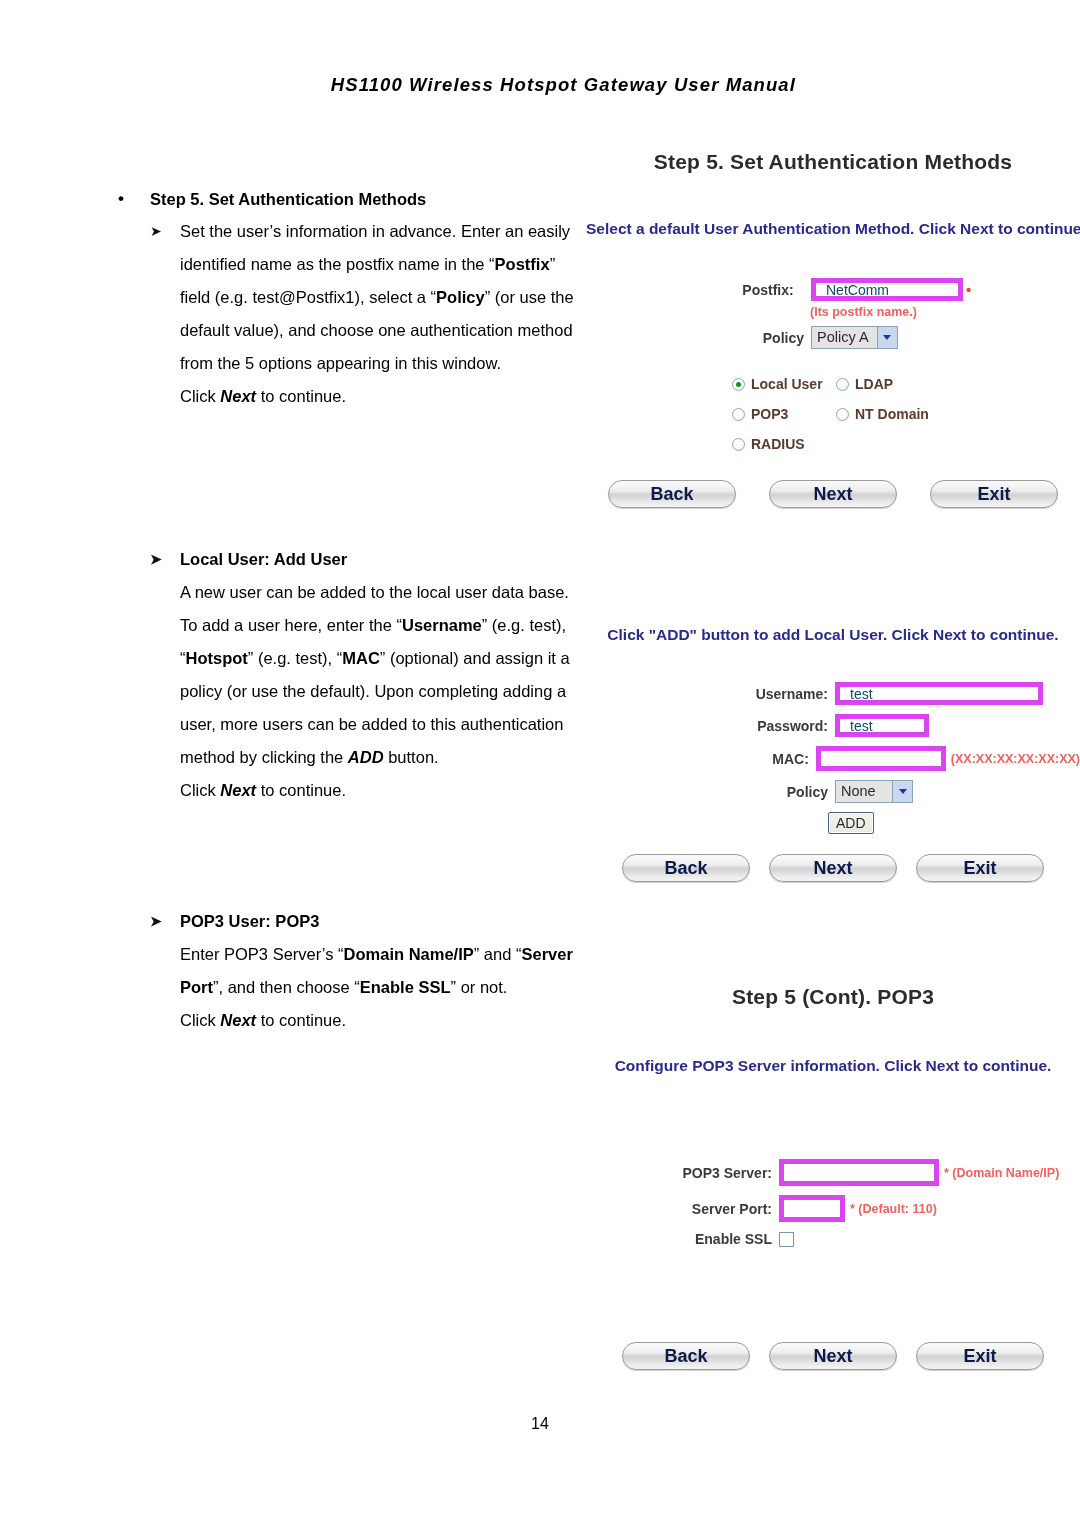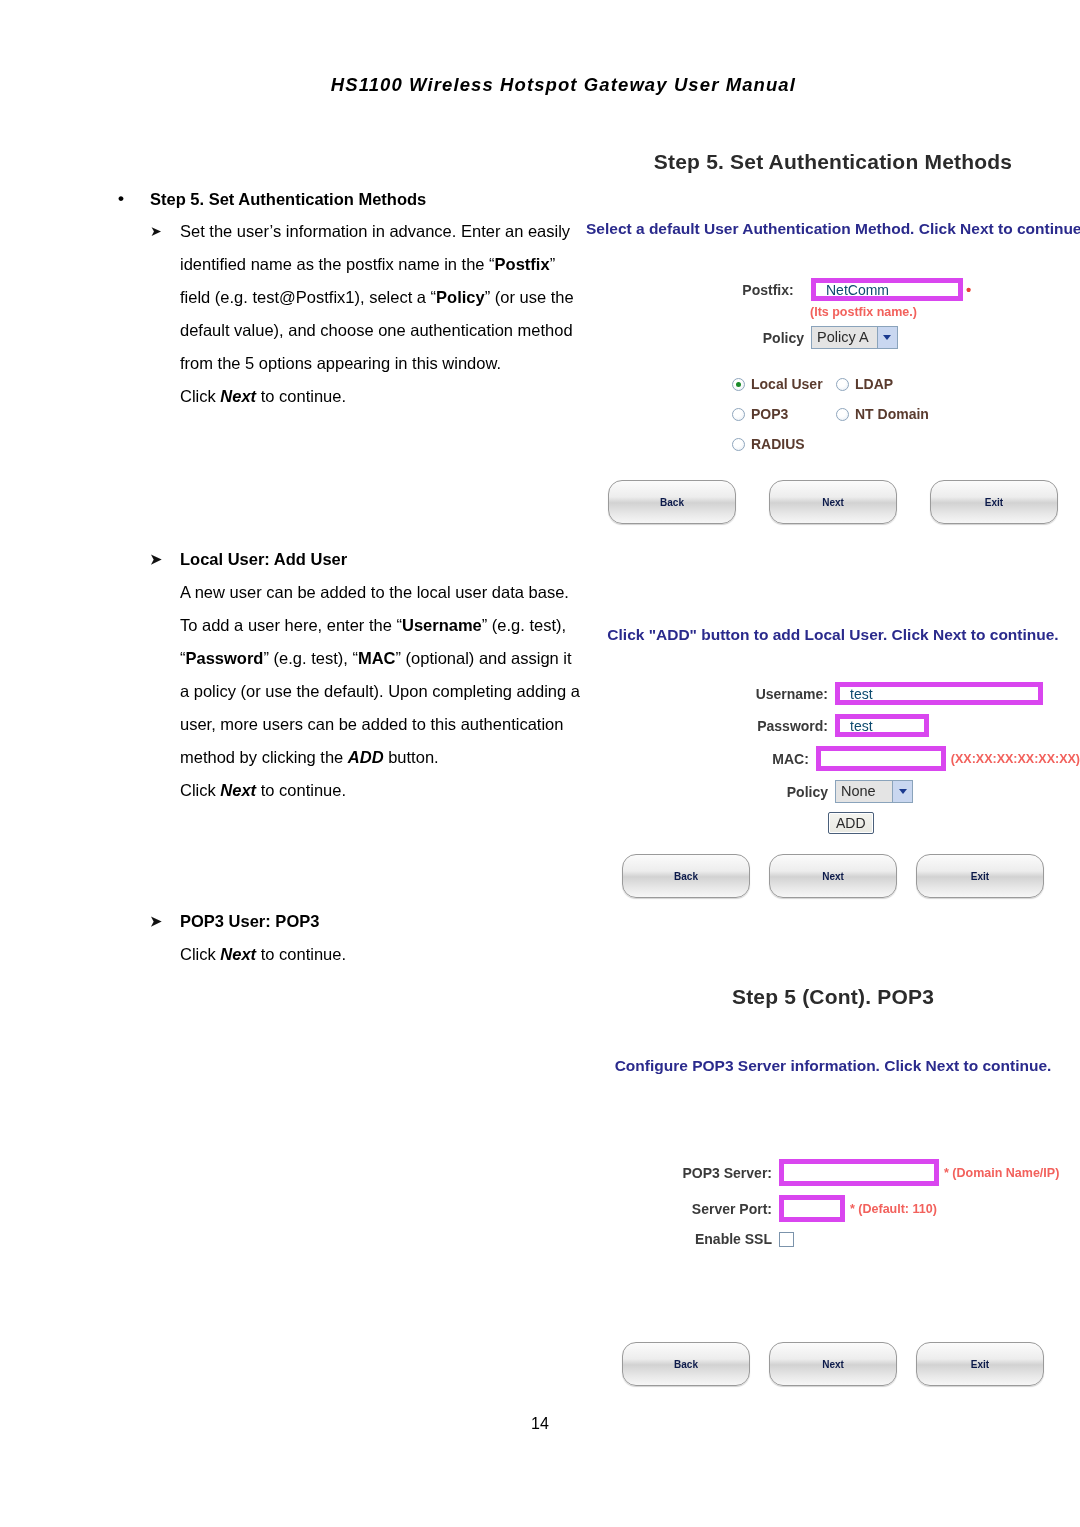--- a/index.html
+++ b/index.html
@@ -227,29 +227,29 @@
   }
 
   
   .btnrow {
     display: flex;
     justify-content: space-between;
     width: 100%;
   }
   .navbtn {
     width: 128px;
-    height: 44px;
+    height: 28px;
     border: 1px solid #9a9a9a;
     border-radius: 14px;
     background: linear-gradient(to bottom,
         #fbfbfb 0%, #ededed 38%, #d2d2d2 52%, #e9e9e9 80%, #f6f6f6 100%);
     display: flex;
     align-items: center;
     justify-content: center;
-    font-size: 10px;
+    font-size: 18px;
     font-weight: bold;
     color: #0c1a4a;
     box-sizing: border-box;
     box-shadow: 0 1px 1px rgba(0,0,0,0.18);
     font-family: "Liberation Sans", sans-serif;
   }
 
   
   .page-num {
     position: absolute;
@@ -290,35 +290,40 @@
   <div class="spacer-md"></div>
   <div style="height:70px"></div>
 
   <div class="arrow-row heading">
     <span class="arw">➤</span>
     <span>Local User: Add User</span>
   </div>
   <div class="para">
     A new user can be added to the local user data
     base. To add a user here, enter the “<b>Username</b>”
-    (e.g. test), “<b>Password</b>” (e.g. test), “<b>MAC</b>”
+    (e.g. test), “<b>Hotspot</b>” (e.g. test), “<b>MAC</b>”
     (optional) and assign it a policy (or use the default).
     Upon completing adding a user, more users can be
     added to this authentication method by clicking the
     <i>ADD</i> button.
   </div>
   <div class="para">
     Click <i>Next</i> to continue.
   </div>
 
   <div style="height:98px"></div>
 
   <div class="arrow-row heading">
     <span class="arw">➤</span>
     <span>POP3 User: POP3</span>
+  </div>
+  <div class="para">
+    Enter POP3 Server’s “<b>Domain Name/IP</b>” and
+    “<b>Server Port</b>”, and then choose “<b>Enable SSL</b>” or
+    not.
   </div>
   <div class="para">
     Click <i>Next</i> to continue.
   </div>
 </div>
 
 <div class="shot" style="left:586px; top:150px; width:494px; height:400px;">
 
   <div class="shot-title">Step 5. Set Authentication Methods</div>
 

